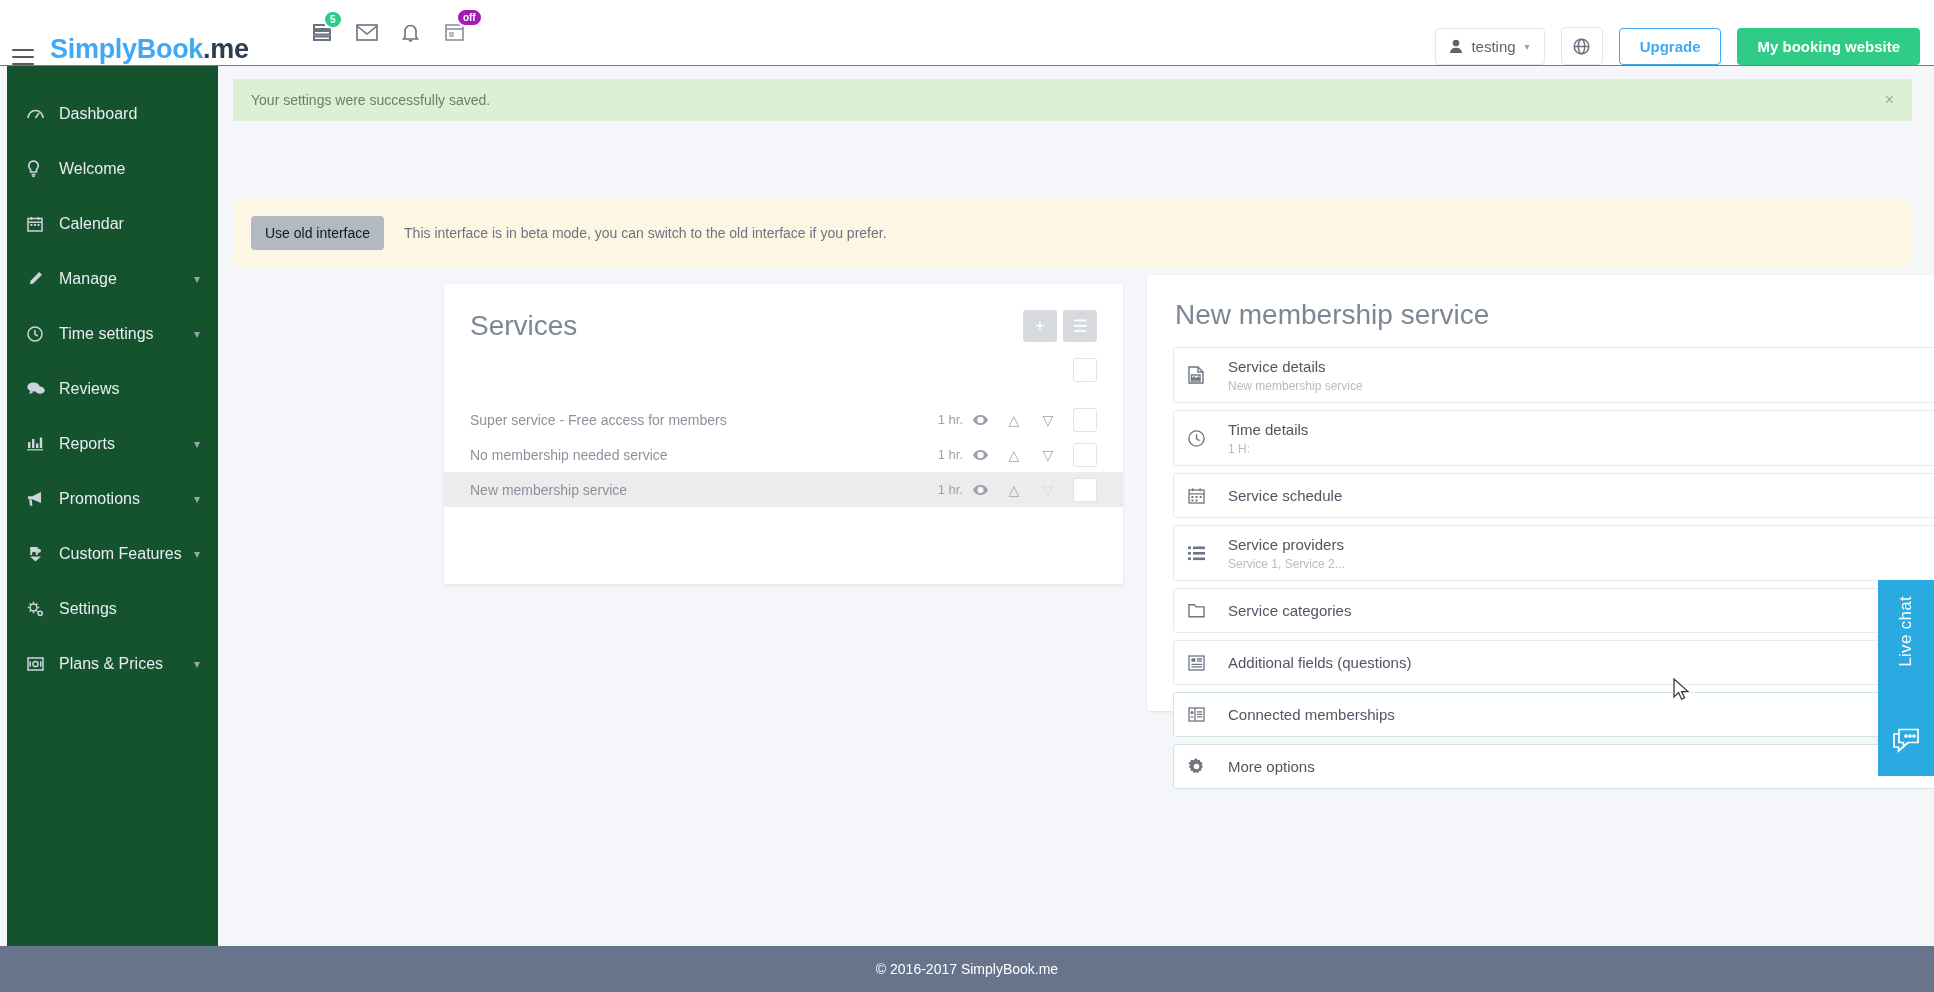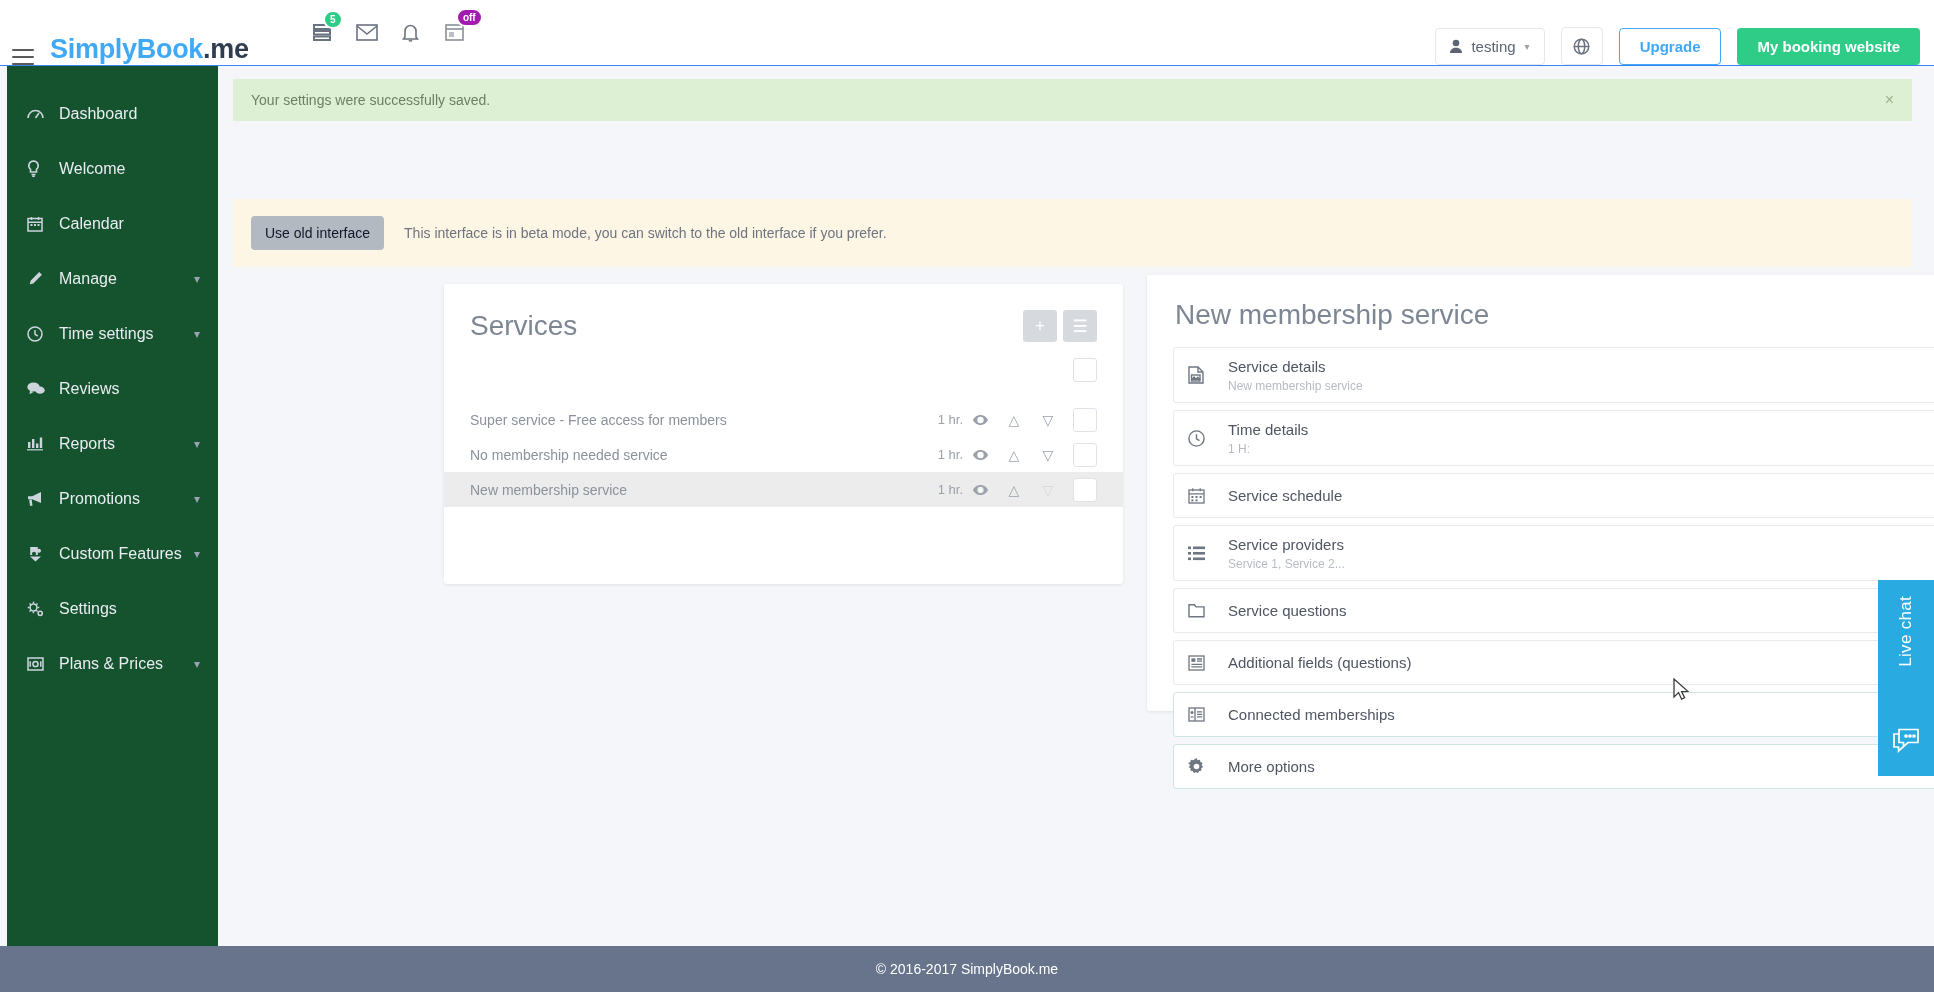--- a/index.html
+++ b/index.html
@@ -503,21 +503,21 @@
           </span>
         </div>
 
         <div class="det-row">
           <span class="det-ico">
             <svg width="17" height="15" viewBox="0 0 17 15" fill="none" stroke="#6e7681" stroke-width="1.4">
               <path d="M1 13.8V1.8h5.4l1.6 2.1H16v9.9z"></path>
             </svg>
           </span>
           <span class="det-txt">
-            <span class="det-main">Service questions</span>
+            <span class="det-main">Service categories</span>
           </span>
         </div>
 
         <div class="det-row">
           <span class="det-ico">
             <svg width="17" height="16" viewBox="0 0 17 16" fill="none" stroke="#6e7681" stroke-width="1.3">
               <rect x="1" y="1" width="15" height="14"></rect>
                 <rect x="3.4" y="3.4" width="4" height="3.4" fill="#6e7681" stroke="none"></rect>
               <path d="M9 4h5M9 6.2h5M3.4 9.4h10.8M3.4 11.8h10.8"></path>
             </svg>

